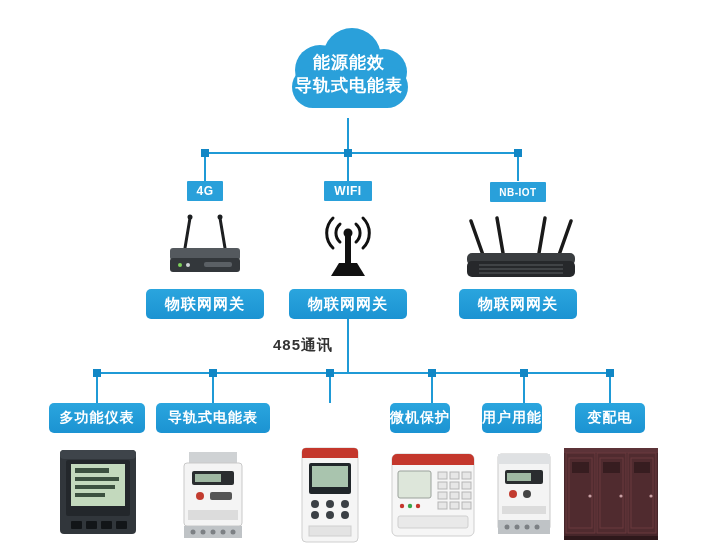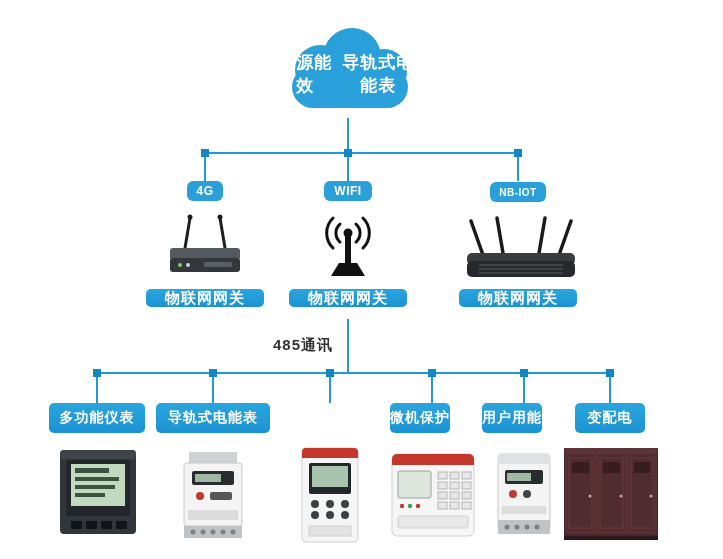--- a/index.html
+++ b/index.html
@@ -2,32 +2,32 @@
 <html><head>
 <meta charset="utf-8">
 <style>
   html,body{margin:0;padding:0;background:#ffffff;}
   body{font-family:"Liberation Sans","DejaVu Sans",sans-serif;}
   #canvas{position:relative;width:723px;height:559px;background:#ffffff;overflow:hidden;margin:0 auto;}
   .abs{position:absolute;}
   .pill{
     display:flex;align-items:center;justify-content:center;
     background:#29a0da;color:#ffffff;font-weight:bold;
-    border-radius:6px;letter-spacing:.5px;
+    border-radius:1px;letter-spacing:.5px;
   }
   .node-label{
     display:flex;align-items:center;justify-content:center;
     background:linear-gradient(#2aa5de,#1b93d2);
     color:#ffffff;font-weight:bold;border-radius:5px;
     letter-spacing:1px;
   }
-  .gw-label{width:118px;height:18px;font-size:15px;}
+  .gw-label{width:118px;height:30px;font-size:15px;}
   .dev-label{height:30px;font-size:14px;}
   .cloud-text{
-    display:flex;flex-direction:row;align-items:center;justify-content:center;
+    display:flex;flex-direction:column;align-items:center;justify-content:center;
     color:#ffffff;font-weight:bold;font-size:17px;line-height:1.35;letter-spacing:1px;
     text-align:center;
   }
   .bus-text{font-size:15px;font-weight:bold;color:#333333;letter-spacing:1px;}
 </style>
 </head>
 <body>
 
 <div id="canvas">
 

